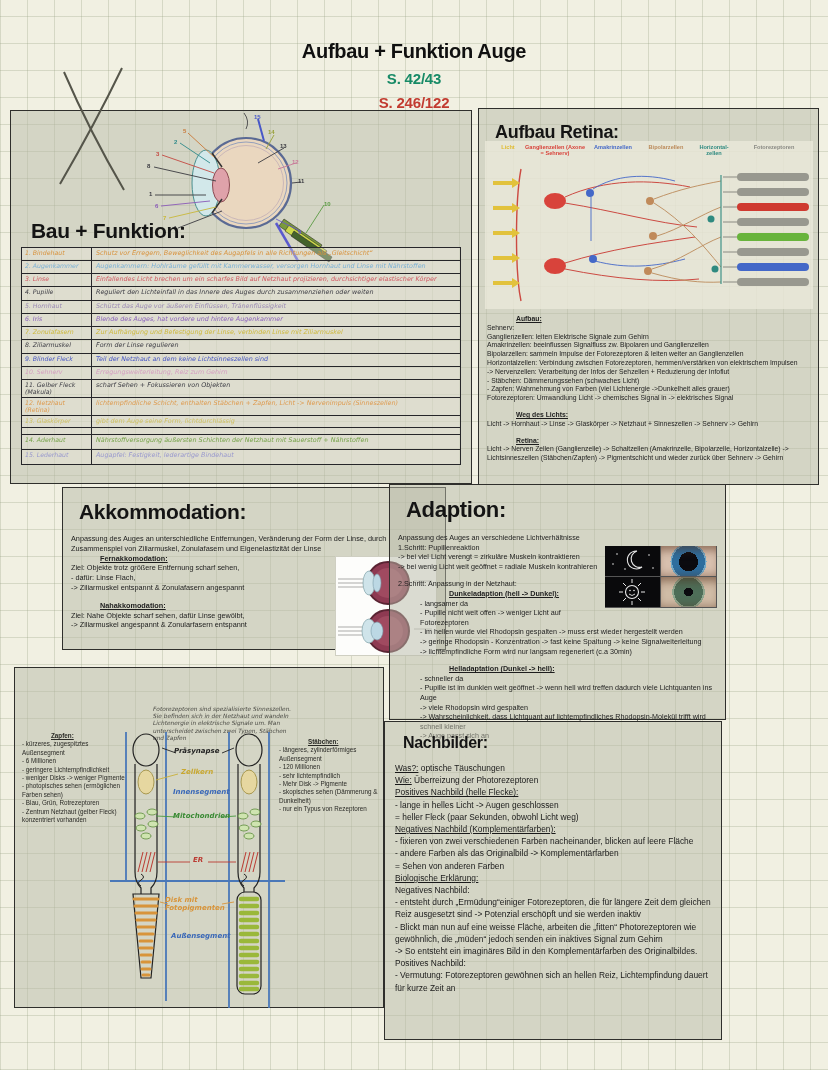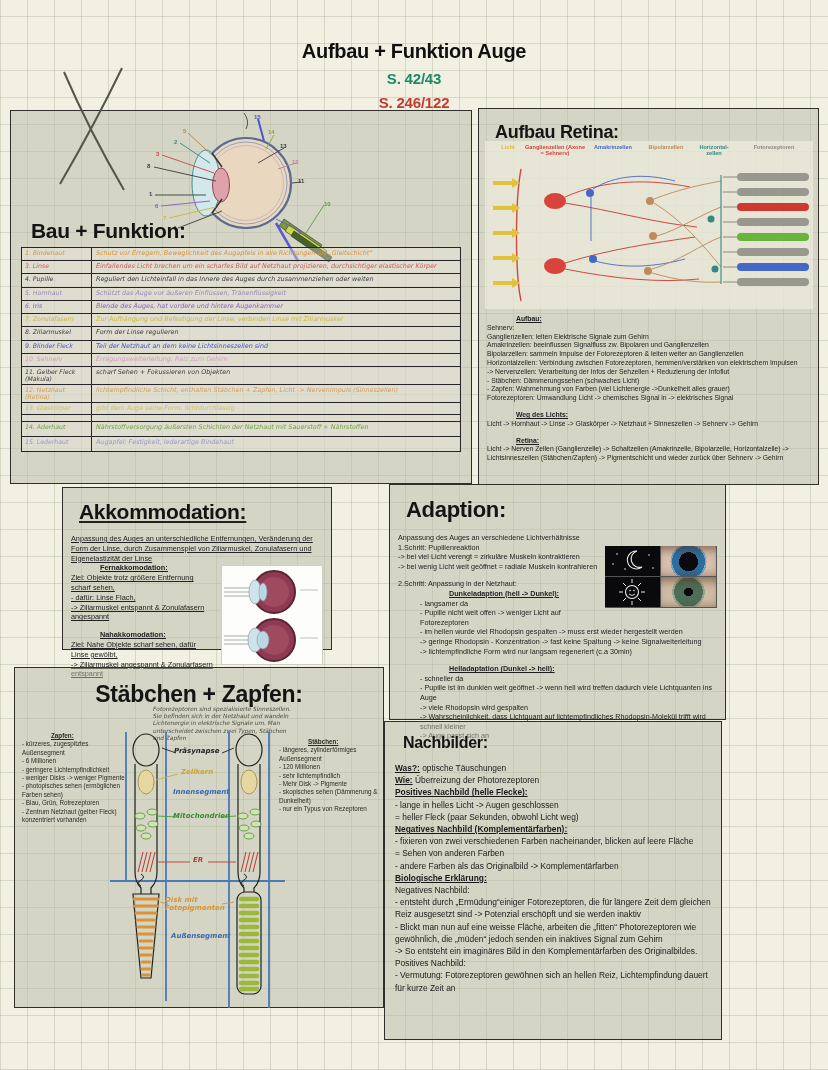--- a/index.html
+++ b/index.html
@@ -3,31 +3,31 @@
 <meta charset="utf-8">
 <style>
   html,body{margin:0;padding:0;}
   .page{position:relative;width:828px;height:1070px;background:#f1f0e2;overflow:hidden;
         font-family:"Liberation Sans",sans-serif;color:#222;
         background-image:
           repeating-linear-gradient(90deg, rgba(150,160,130,.30) 0 1px, transparent 1px 27px),
           repeating-linear-gradient(0deg,  rgba(150,160,130,.30) 0 1px, transparent 1px 27px);}
   .panel{position:absolute;background:rgba(183,185,168,.5);border:1.6px solid #2f2f2c;box-sizing:border-box;}
   .ph{margin:8px;font-weight:700;color:#141414;letter-spacing:-.3px;font-family:"Liberation Sans",sans-serif;}
-  .u{text-decoration:underline;font-weight:bold;} .b{font-weight:700;padding-left:29px;} .sp{margin-top:8px;}
+  .u{text-decoration:underline;} .b{font-weight:700;padding-left:29px;} .sp{margin-top:8px;}
   
   .title-block{position:absolute;top:16px;left:0;right:0;text-align:center;z-index:2;margin-top:24px;}
   .page-title{font-size:20px;font-weight:700;color:#101010;letter-spacing:-.3px;}
   .ref{font-size:15px;font-weight:700;margin-top:7px;letter-spacing:-.2px;}
   .ref-green{color:#178a66;} .ref-red{color:#c23b30;}
   .x-mark{position:absolute;left:50px;top:62px;z-index:2;}
   
   #panel-bau{left:10px;top:110px;width:462px;height:374px;}
   #panel-retina{left:478px;top:108px;width:341px;height:377px;}
-  #panel-akk{left:62px;top:487px;width:270px;height:163px;text-decoration:underline;}
+  #panel-akk{left:62px;top:487px;width:384px;height:163px;}
   #panel-adapt{left:389px;top:484px;width:337px;height:236px;}
   #panel-zellen{left:14px;top:667px;width:370px;height:341px;}
   #panel-nach{left:384px;top:721px;width:338px;height:319px;}
   
   #panel-bau .ph{position:absolute;left:12px;top:100px;font-size:21px;}
   .eye-diagram{position:absolute;left:115px;top:0;width:300px;height:155px;}
   .eye-nums{position:absolute;inset:0;pointer-events:none;}
   .eye-num{position:absolute;font-size:6px;font-weight:700;}
   .btable{position:absolute;left:10px;right:10px;top:136px;border:1.6px solid #26262a;background:rgba(240,238,226,.35);}
   .trow{display:flex;border-bottom:1.3px solid #26262a;box-sizing:border-box;}
@@ -135,20 +135,24 @@
           <span class="eye-num" style="left: 172px; top: 118px; color: rgb(106, 90, 200);">9</span>
         </div>
     </div>
     <h2 class="ph">Bau + Funktion:</h2>
     <div class="btable">
         <div class="trow" style="min-height: 13px;">
         <div class="tlabel" style="color: rgb(216, 146, 60);">1. Bindehaut</div>
         <div class="ttext" style="color: rgb(216, 146, 60);">Schutz vor Erregern, Beweglichkeit des Augapfels in alle Richtungen als „Gleitschicht“</div>
       </div>
         <div class="trow" style="min-height: 13px;">
+        <div class="tlabel" style="color: rgb(122, 176, 212);">2. Augenkammer</div>
+        <div class="ttext" style="color: rgb(122, 176, 212);">Augenkammern: Hohlräume gefüllt mit Kammerwasser, versorgen Hornhaut und Linse mit Nährstoffen</div>
+      </div>
+        <div class="trow" style="min-height: 13px;">
         <div class="tlabel" style="color: rgb(210, 88, 98);">3. Linse</div>
         <div class="ttext" style="color: rgb(210, 88, 98);">Einfallendes Licht brechen um ein scharfes Bild auf Netzhaut projizieren, durchsichtiger elastischer Körper</div>
       </div>
         <div class="trow" style="min-height: 14px;">
         <div class="tlabel" style="color: rgb(60, 60, 68);">4. Pupille</div>
         <div class="ttext" style="color: rgb(60, 60, 68);">Reguliert den Lichteinfall in das Innere des Auges durch zusammenziehen oder weiten</div>
       </div>
         <div class="trow" style="min-height: 13px;">
         <div class="tlabel" style="color: rgb(154, 138, 180);">5. Hornhaut</div>
         <div class="ttext" style="color: rgb(154, 138, 180);">Schützt das Auge vor äußeren Einflüssen, Tränenflüssigkeit</div>
@@ -387,21 +391,20 @@
           <div class="aline">- schneller da</div>
           <div class="aline">- Pupille ist im dunklen weit geöffnet -&gt; wenn hell wird treffen dadurch viele Lichtquanten ins Auge</div>
           <div class="aline">-&gt; viele Rhodopsin wird gespalten</div>
           <div class="aline">-&gt; Wahrscheinlichkeit, dass Lichtquant auf lichtempfindliches Rhodopsin-Molekül trifft wird schnell kleiner</div>
           <div class="aline">-&gt; Auge passt sich an</div>
         </div>
     </div>
   </section>
 
   <section class="panel" id="panel-zellen">
-    <h2 class="ph">Stäbchen + Zapfen:</h2>
     <div class="z-intro">Fotorezeptoren sind spezialisierte Sinneszellen. Sie befinden sich in der Netzhaut und wandeln Lichtenergie in elektrische Signale um. Man unterscheidet zwischen zwei Typen, Stäbchen und Zapfen</div>
     <div class="z-col" id="z-left">
       <div class="u b">Zapfen:</div>
       <div>
           <div class="zline">- kürzeres, zugespitztes Außensegment</div>
           <div class="zline">- 6 Millionen</div>
           <div class="zline">- geringere Lichtempfindlichkeit</div>
           <div class="zline">- weniger Disks -&gt; weniger Pigmente</div>
           <div class="zline">- photopisches sehen (ermöglichen Farben sehen)</div>
           <div class="zline">- Blau, Grün, Rotrezeptoren</div>
@@ -538,26 +541,26 @@
         <div class="nline">
         <span class="u"></span><span>= heller Fleck (paar Sekunden, obwohl Licht weg)</span>
       </div>
         <div class="nline">
         <span class="u">Negatives Nachbild (Komplementärfarben):</span><span></span>
       </div>
         <div class="nline">
         <span class="u"></span><span>- fixieren von zwei verschiedenen Farben nacheinander, blicken auf leere Fläche</span>
       </div>
         <div class="nline">
+        <span class="u"></span><span>- andere Farben als das Originalbild -&gt; Komplementärfarben</span>
+      </div>
+        <div class="nline">
         <span class="u"></span><span>= Sehen von anderen Farben</span>
       </div>
         <div class="nline">
-        <span class="u"></span><span>- andere Farben als das Originalbild -&gt; Komplementärfarben</span>
-      </div>
-        <div class="nline">
         <span class="u">Biologische Erklärung:</span><span></span>
       </div>
         <div class="nline">
         <span class="u"></span><span>Negatives Nachbild:</span>
       </div>
         <div class="nline">
         <span class="u"></span><span>- entsteht durch „Ermüdung“einiger Fotorezeptoren, die für längere Zeit dem gleichen Reiz ausgesetzt sind -&gt; Potenzial erschöpft und sie werden inaktiv</span>
       </div>
         <div class="nline">
         <span class="u"></span><span>- Blickt man nun auf eine weisse Fläche, arbeiten die „fitten“ Photorezeptoren wie gewöhnlich, die „müden“ jedoch senden ein inaktives Signal zum Gehirn</span>

